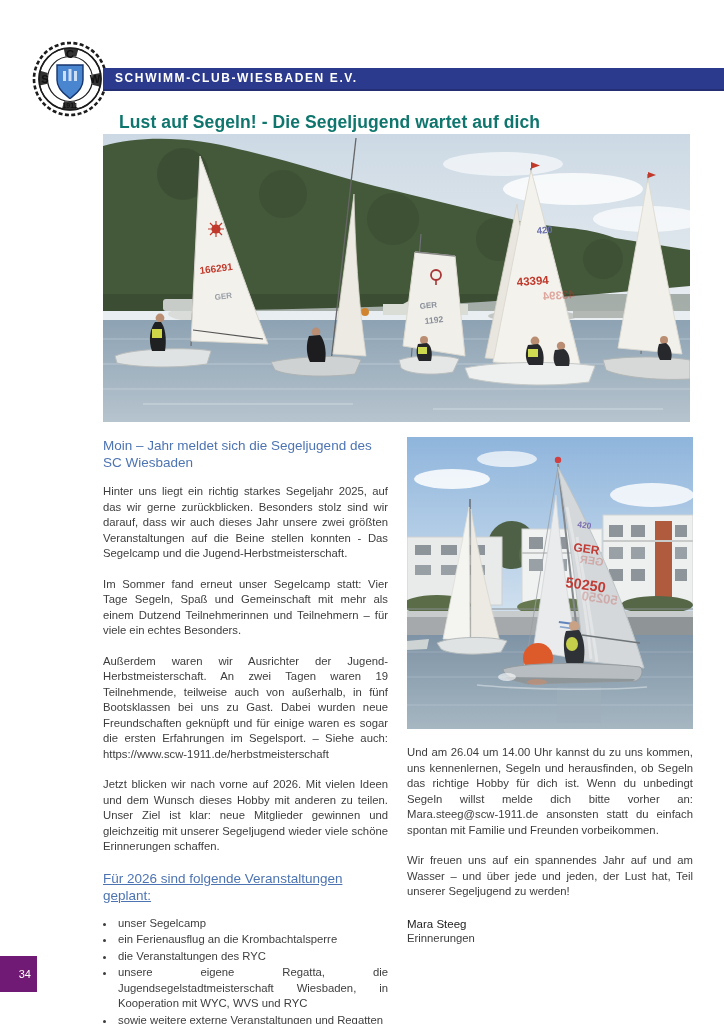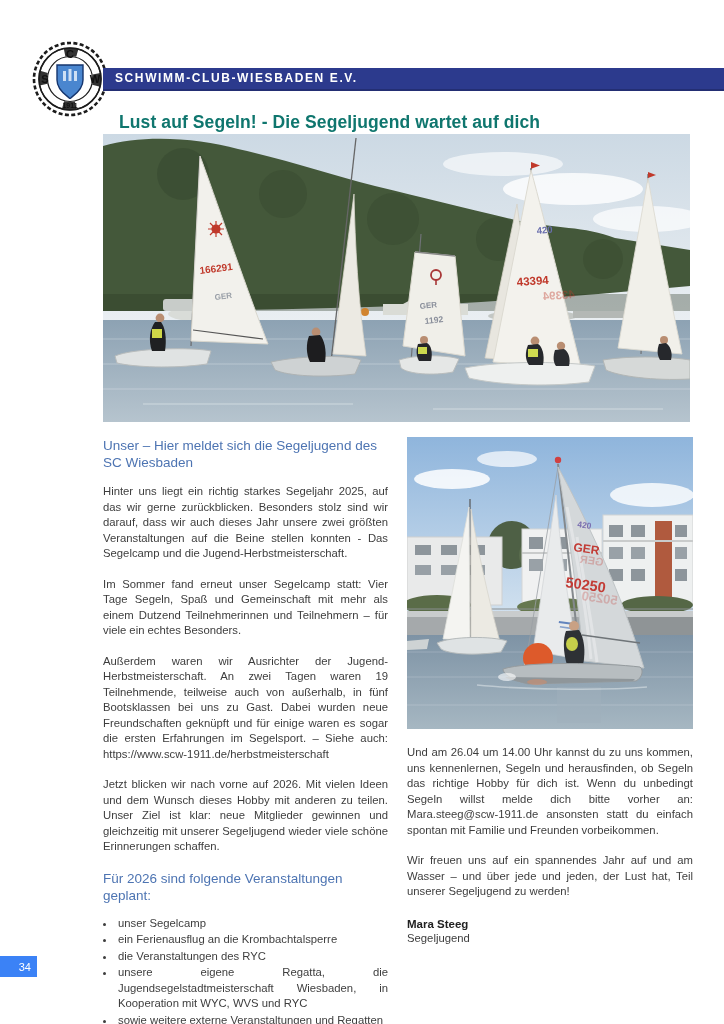--- a/index.html
+++ b/index.html
@@ -15,29 +15,29 @@
   h1.page-title{position:absolute;left:103px;top:96px;margin:16px;font-size:17.5px;
                 font-weight:bold;color:#0f766e;letter-spacing:.1px;}
   
   .main-photo{position:absolute;left:103px;top:134px;width:587px;height:288px;}
   .side-photo{position:absolute;left:407px;top:437px;width:286px;height:292px;}
   svg{display:block;}
   
   .col-left{position:absolute;left:103px;top:437px;width:285px;}
   .col-right{position:absolute;left:407px;top:745px;width:286px;}
   h2.blue{margin:0 0 13px 0;font-size:13.5px;font-weight:normal;color:#4d74b2;line-height:17px;}
-  h2.blue.events{margin:3px 0 12px 0;}
+  h2.blue.events{margin:3px 0 12px 0;text-decoration:underline;}
   .body-p{margin:0 0 15px 0;font-size:11.3px;line-height:15.5px;text-align:justify;color:#3d3d3d;}
   .body-p .linkish{color:#3d3d3d;text-decoration:none;}
   ul.events-list{margin:0;padding:0 0 0 13px;font-size:11.3px;line-height:15.5px;color:#3d3d3d;}
   ul.events-list li{margin:0 0 1px 0;padding-left:2px;text-align:justify;}
-  .signature-name{margin:18px 0 1px 0;font-size:11.5px;font-weight:bold;color:#222;}
+  .signature-name{margin:18px 0 1px 0;font-size:11.5px;font-weight:normal;color:#222;}
   .signature-role{margin:2px 0 0 0;font-size:11.3px;color:#3d3d3d;}
   
-  .page-badge{position:absolute;left:0;top:956px;width:37px;height:21px;background:#3b82f6;
+  .page-badge{position:absolute;left:0;top:956px;width:37px;height:36px;background:#701a75;
               color:#ffffff;font-size:11px;display:flex;align-items:center;
               justify-content:flex-end;padding-right:6px;box-sizing:border-box;}
   .sailtxt{font-family:"Liberation Sans",sans-serif;font-weight:bold;}
 </style>
 </head>
 <body>
 
 <div class="page">
 
   <svg class="club-logo" viewBox="0 0 76 76">
@@ -155,21 +155,21 @@
       <line x1="545" y1="40" x2="538" y2="220" stroke="#73767a" stroke-width="1.3"></line>
       <path d="M545,38 l8,3 l-8,3 Z" fill="#c0392b"></path>
       <path d="M545,44 L515,214 L579,220 C566,158 554,96 545,44 Z" fill="#f1f0ea" stroke="#dcdad1" stroke-width="0.9"></path>
       <path d="M500,226 C530,221 570,223 587,226 L587,245 C550,247 515,242 503,236 Z" fill="#d6d9d8" stroke="#b2b6b5" stroke-width="1"></path>
       <circle cx="561" cy="206" r="4" fill="#b98e72"></circle>
       <path d="M556,210 C554,216 554,221 557,226 L568,226 C570,218 567,212 563,209 Z" fill="#26282c"></path>
     </g>
   </svg>
 
   <div class="col-left">
-    <h2 class="blue">Unser – Hier meldet sich die Segeljugend des SC Wiesbaden</h2>
+    <h2 class="blue">Moin – Jahr meldet sich die Segeljugend des SC Wiesbaden</h2>
     <p class="body-p">Hinter uns liegt ein richtig starkes Segeljahr 2025, auf das wir gerne zurückblicken. Besonders stolz sind wir darauf, dass wir auch dieses Jahr unsere zwei größten Veranstaltungen auf die Beine stellen konnten - Das Segelcamp und die Jugend-Herbstmeisterschaft.</p>
     <p class="body-p">Im Sommer fand erneut unser Segelcamp statt: Vier Tage Segeln, Spaß und Gemeinschaft mit mehr als einem Dutzend Teilnehmerinnen und Teilnehmern – für viele ein echtes Besonders.</p>
     <p class="body-p"><span>Außerdem waren wir Ausrichter der Jugend-Herbstmeisterschaft. An zwei Tagen waren 19 Teilnehmende, teilweise auch von außerhalb, in fünf Bootsklassen bei uns zu Gast. Dabei wurden neue Freundschaften geknüpft und für einige waren es sogar die ersten Erfahrungen im Segelsport. – Siehe auch: </span><span class="linkish">https://www.scw-1911.de/herbstmeisterschaft</span></p>
     <p class="body-p">Jetzt blicken wir nach vorne auf 2026. Mit vielen Ideen und dem Wunsch dieses Hobby mit anderen zu teilen. Unser Ziel ist klar: neue Mitglieder gewinnen und gleichzeitig mit unserer Segeljugend wieder viele schöne Erinnerungen schaffen.</p>
     <h2 class="blue events">Für 2026 sind folgende Veranstaltungen geplant:</h2>
     <ul class="events-list">
       <li>unser Segelcamp</li>
       <li>ein Ferienausflug an die Krombachtalsperre</li>
       <li>die Veranstaltungen des RYC</li>
       <li>unsere eigene Regatta, die Jugendsegelstadtmeisterschaft Wiesbaden, in Kooperation mit WYC, WVS und RYC</li>
@@ -270,20 +270,20 @@
       <rect x="150" y="250" width="44" height="36" fill="#9fb0bc" opacity="0.5"></rect>
       <ellipse cx="130" cy="245" rx="10" ry="3" fill="#d98a63" opacity="0.5"></ellipse>
       <path d="M70,248 C110,252 190,254 240,250" stroke="#e8edf0" stroke-width="1.6" opacity="0.5" fill="none"></path>
     </g>
   </svg>
 
   <div class="col-right">
     <p class="body-p"><span>Und am 26.04 um 14.00 Uhr kannst du zu uns kommen, uns kennenlernen, Segeln und herausfinden, ob Segeln das richtige Hobby für dich ist. Wenn du unbedingt Segeln willst melde dich bitte vorher an: </span><span class="linkish">Mara.steeg@scw-1911.de</span><span> ansonsten statt du einfach spontan mit Familie und Freunden vorbeikommen.</span></p>
     <p class="body-p">Wir freuen uns auf ein spannendes Jahr auf und am Wasser – und über jede und jeden, der Lust hat, Teil unserer Segeljugend zu werden!</p>
     <p class="signature-name">Mara Steeg</p>
-    <p class="signature-role">Segeljugend</p>
+    <p class="signature-role">Erinnerungen</p>
   </div>
 
   <div class="page-badge">
     <span>34</span>
   </div>
 
 </div>
 
 </body></html>

